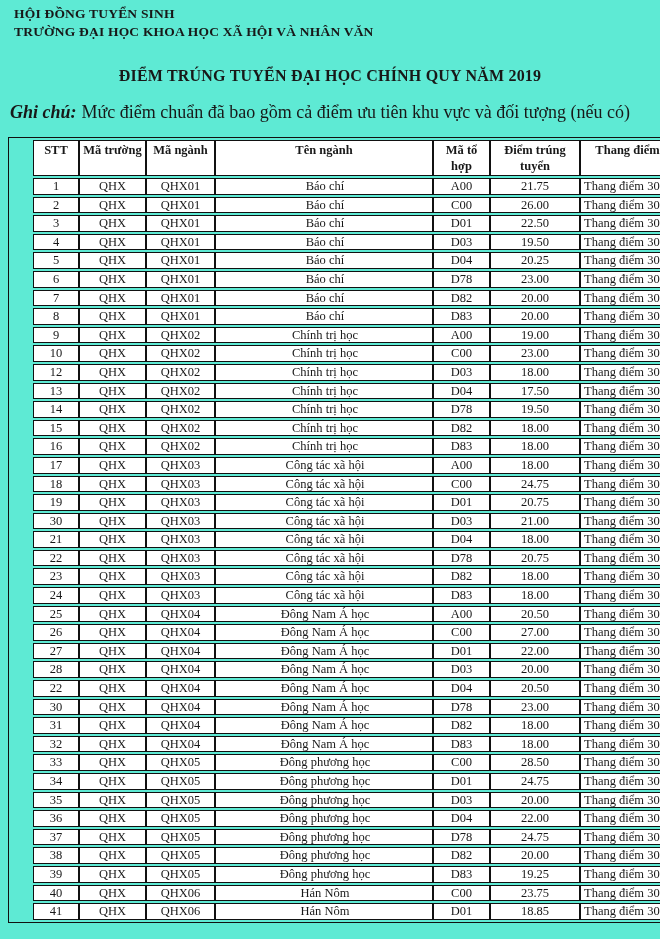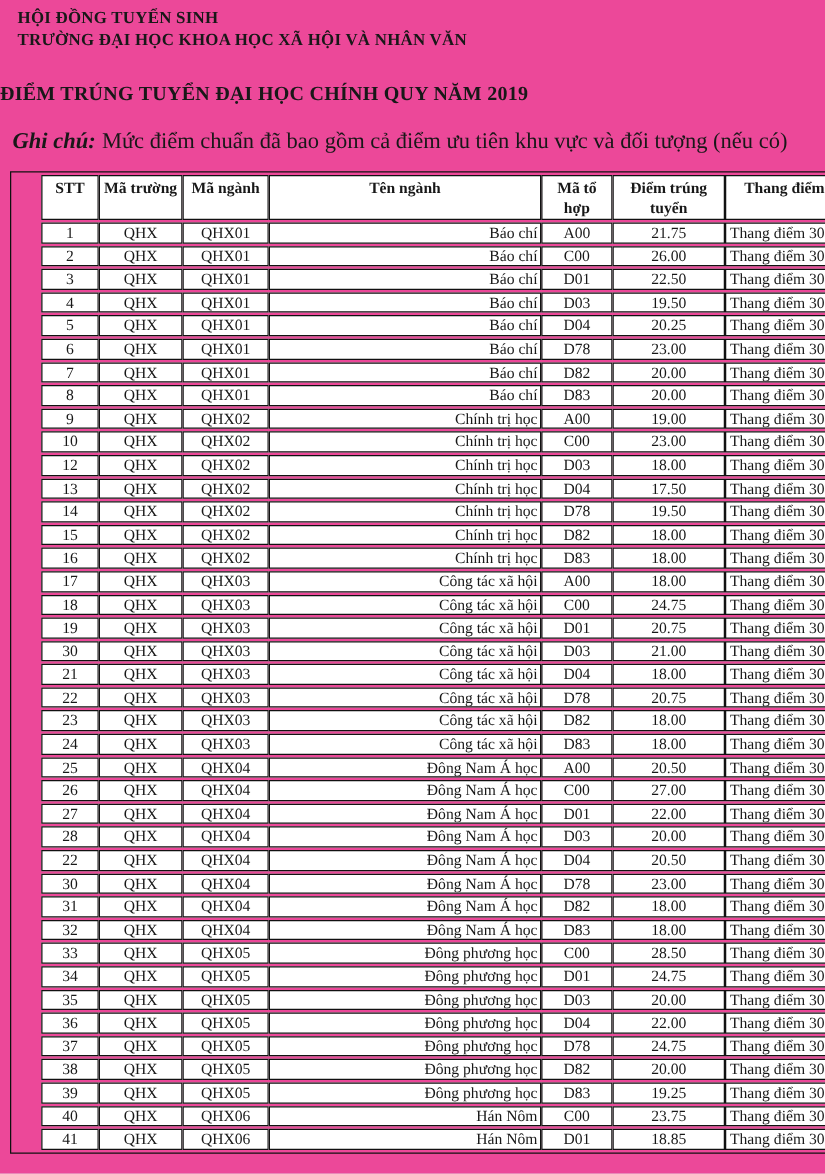--- a/index.html
+++ b/index.html
@@ -1,36 +1,36 @@
 <!DOCTYPE html>
 <html><head>
 <meta charset="utf-8">
 <style>
   html,body{margin:0;padding:0;background:#e9e9e9;}
   .page{
-    width:660px;height:939px;margin:0 auto;background:#ec4899;overflow:hidden;
+    width:660px;height:939px;margin:0 auto;background:#5eead4;overflow:hidden;
     font-family:"Liberation Serif", serif;color:#181818;position:relative;box-sizing:border-box;
   }
   .org{padding:5px 0 0 14px;font-weight:bold;font-size:13.5px;line-height:18px;letter-spacing:.2px;}
-  .doc-title{text-align:left;margin-top:26px;font-weight:bold;font-size:16px;letter-spacing:.2px;}
+  .doc-title{text-align:center;margin-top:26px;font-weight:bold;font-size:16px;letter-spacing:.2px;}
   .note{margin:17px 10px 0 10px;font-size:18px;}
   .note-label{font-weight:bold;font-style:italic;margin-right:5px;}
   table.scores{
     margin:14px 0 0 8px;border-collapse:separate;border-spacing:0 2px;
     table-layout:fixed;width:646px;font-size:12.5px;border:1px solid #111;padding-left:24px;
   }
   table.scores th{
     border:1px solid #111;font-weight:bold;text-align:center;vertical-align:top;
     padding:1px 2px;line-height:16px;background:#fff;
   }
   table.scores td{
     border:1px solid #111;text-align:center;vertical-align:middle;
     padding:0 2px;height:14.6px;line-height:14.6px;overflow:hidden;white-space:nowrap;background:#fff;
   }
-  table.scores td.col-name{text-align:right;padding-left:4px;}
+  table.scores td.col-name{text-align:center;padding-left:4px;}
   table.scores td.col-scale{text-align:left;padding-left:3px;}
 </style>
 </head>
 <body>
 
 <div class="page">
   <div class="org">
     <div>HỘI ĐỒNG TUYỂN SINH</div>
     <div>TRƯỜNG ĐẠI HỌC KHOA HỌC XÃ HỘI VÀ NHÂN VĂN</div>
   </div>

